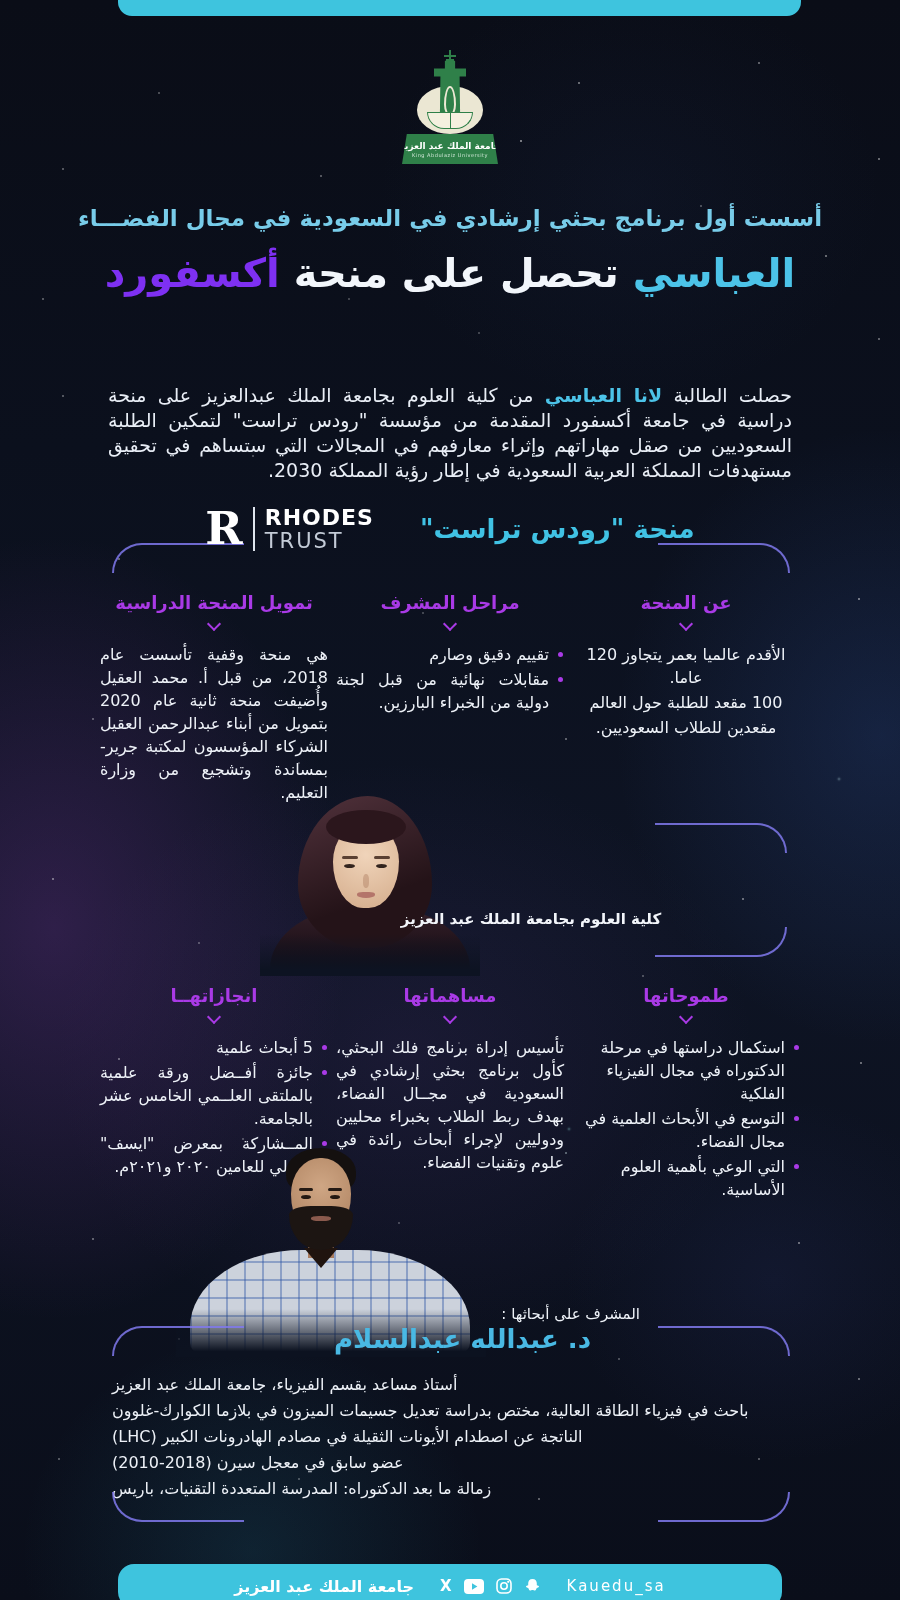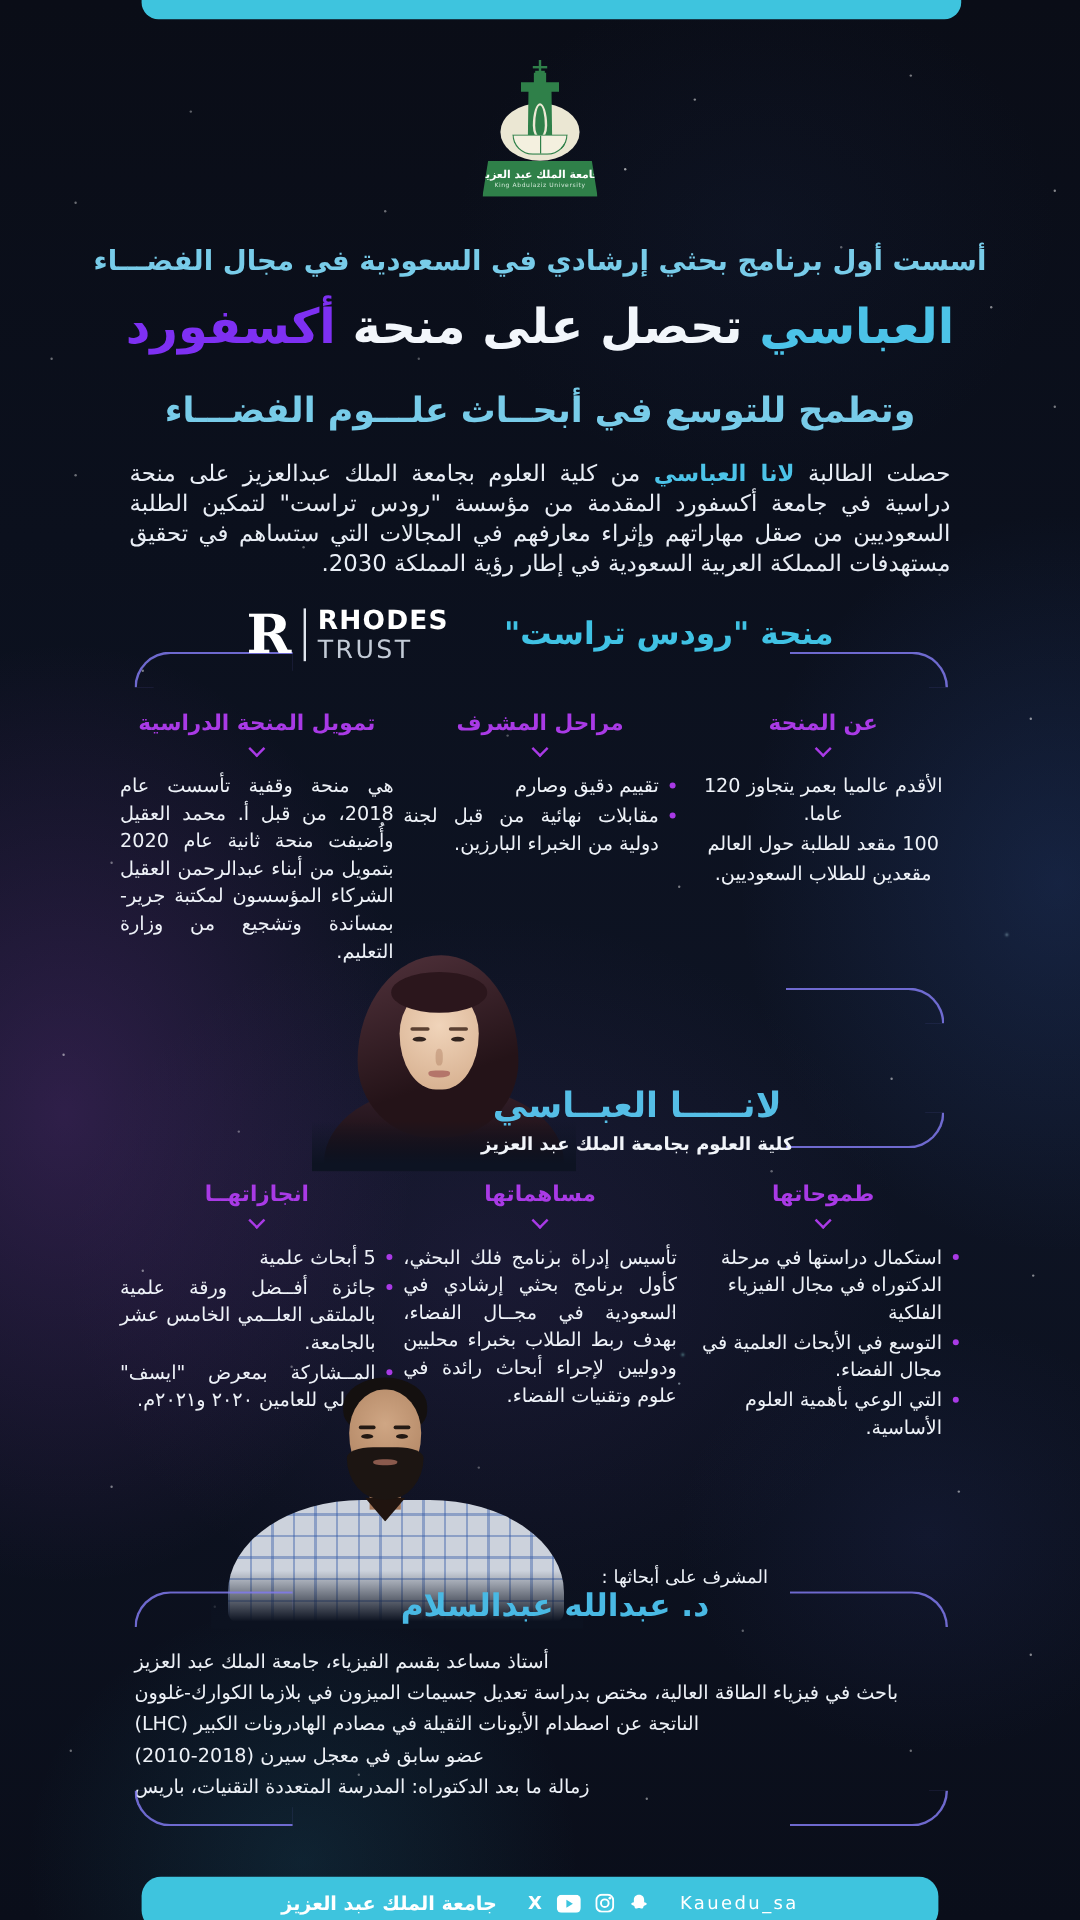--- a/index.html
+++ b/index.html
@@ -189,21 +189,20 @@
     <div class="banner">
       <div class="b1">جامعة الملك عبد العزيز</div>
       <div class="b2">King Abdulaziz University</div>
     </div>
   </div>
 
   <div class="h-sub">أسست أول برنامج بحثي إرشادي في السعودية في مجال الفضـــاء</div>
   <div class="h-main">
     <span class="name">العباسي</span><span> تحصل على منحة </span><span class="oxford">أكسفورد</span>
   </div>
-  <div class="h-tag">وتطمح للتوسع في أبحــاث علـــوم الفضـــاء</div>
 
   <div class="intro">
     <span>حصلت الطالبة </span><span class="name">لانا العباسي</span><span> من كلية العلوم بجامعة الملك عبدالعزيز على منحة دراسية في جامعة أكسفورد المقدمة من مؤسسة "رودس تراست" لتمكين الطلبة السعوديين من صقل مهاراتهم وإثراء معارفهم في المجالات التي ستساهم في تحقيق مستهدفات المملكة العربية السعودية في إطار رؤية المملكة 2030.</span>
   </div>
 
   <div class="arc tl" style="left:112px;top:543px;"></div>
   <div class="arc tr" style="left:658px;top:543px;"></div>
   <div class="rh-row">
     <div class="rt-logo">
       <div class="rt-r">R</div>
@@ -252,21 +251,20 @@
     <div class="brow r"></div>
     <div class="eye l"></div>
     <div class="eye r"></div>
     <div class="nose"></div>
     <div class="lips"></div>
     <div class="fade"></div>
   </div>
   <div class="arc tr" style="left:655px;top:823px;"></div>
   <div class="arc br" style="left:655px;top:927px;"></div>
   <div class="lana-title">
-    <div class="nm">لانـــــا العبــاسي</div>
     <div class="cl">كلية العلوم بجامعة الملك عبد العزيز</div>
   </div>
 
   <div class="cols row2">
     <div class="col">
       <h3>طموحاتها</h3>
       <div class="chev"></div>
       <div class="body">
         <div class="li">استكمال دراستها في مرحلة الدكتوراه في مجال الفيزياء الفلكية</div>
         <div class="li">التوسع في الأبحاث العلمية في مجال الفضاء.</div>

